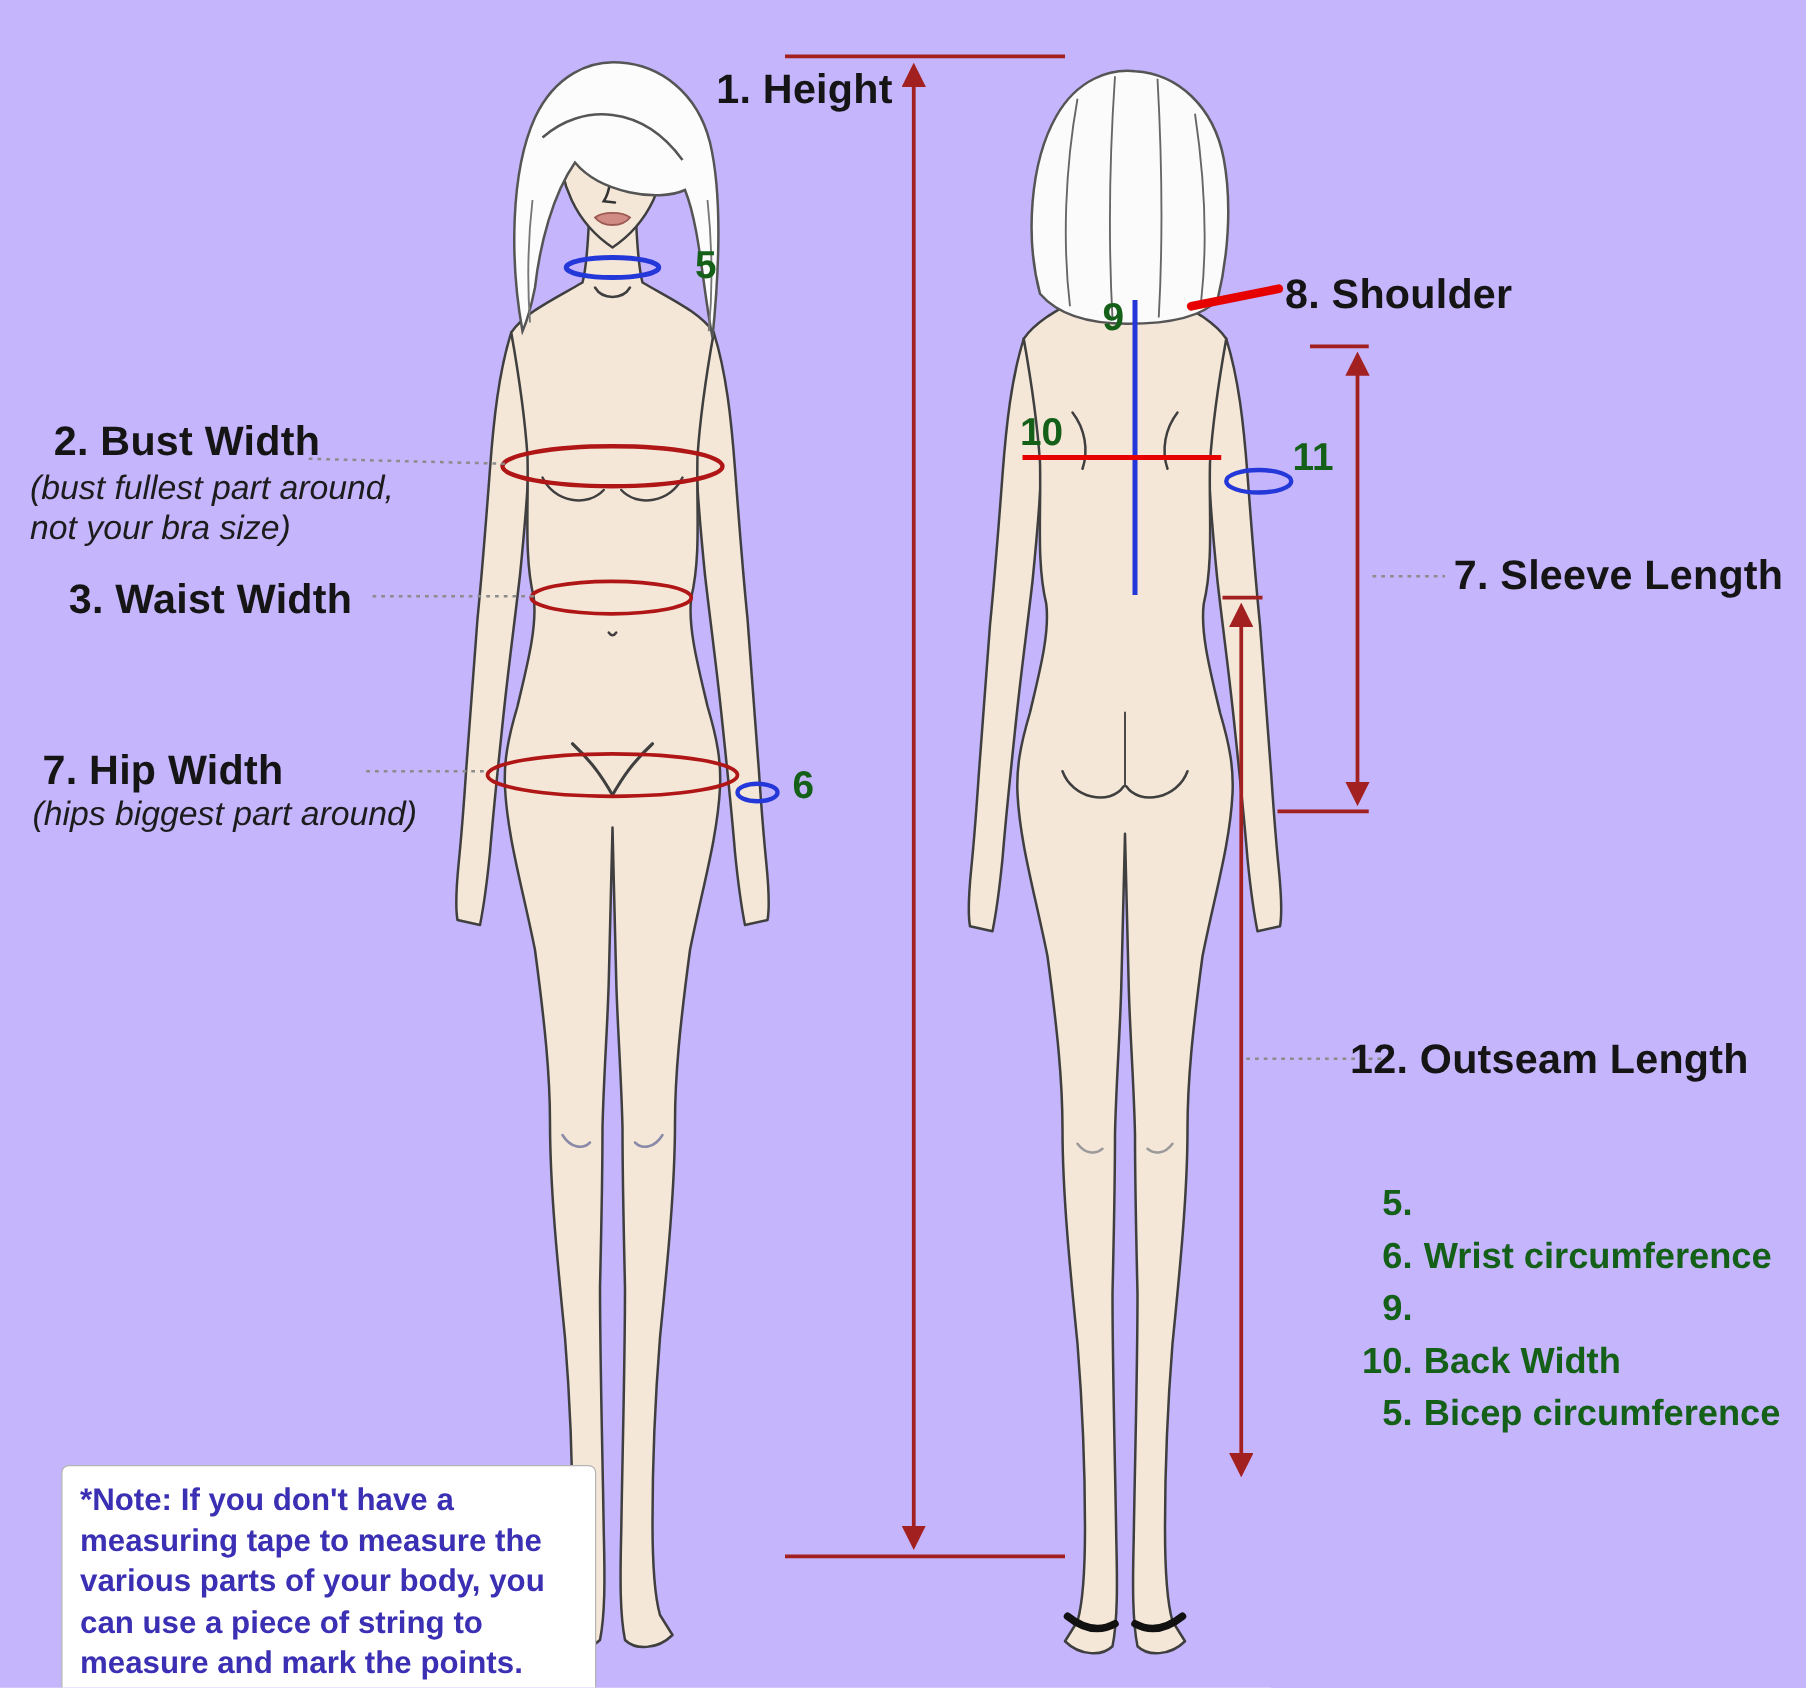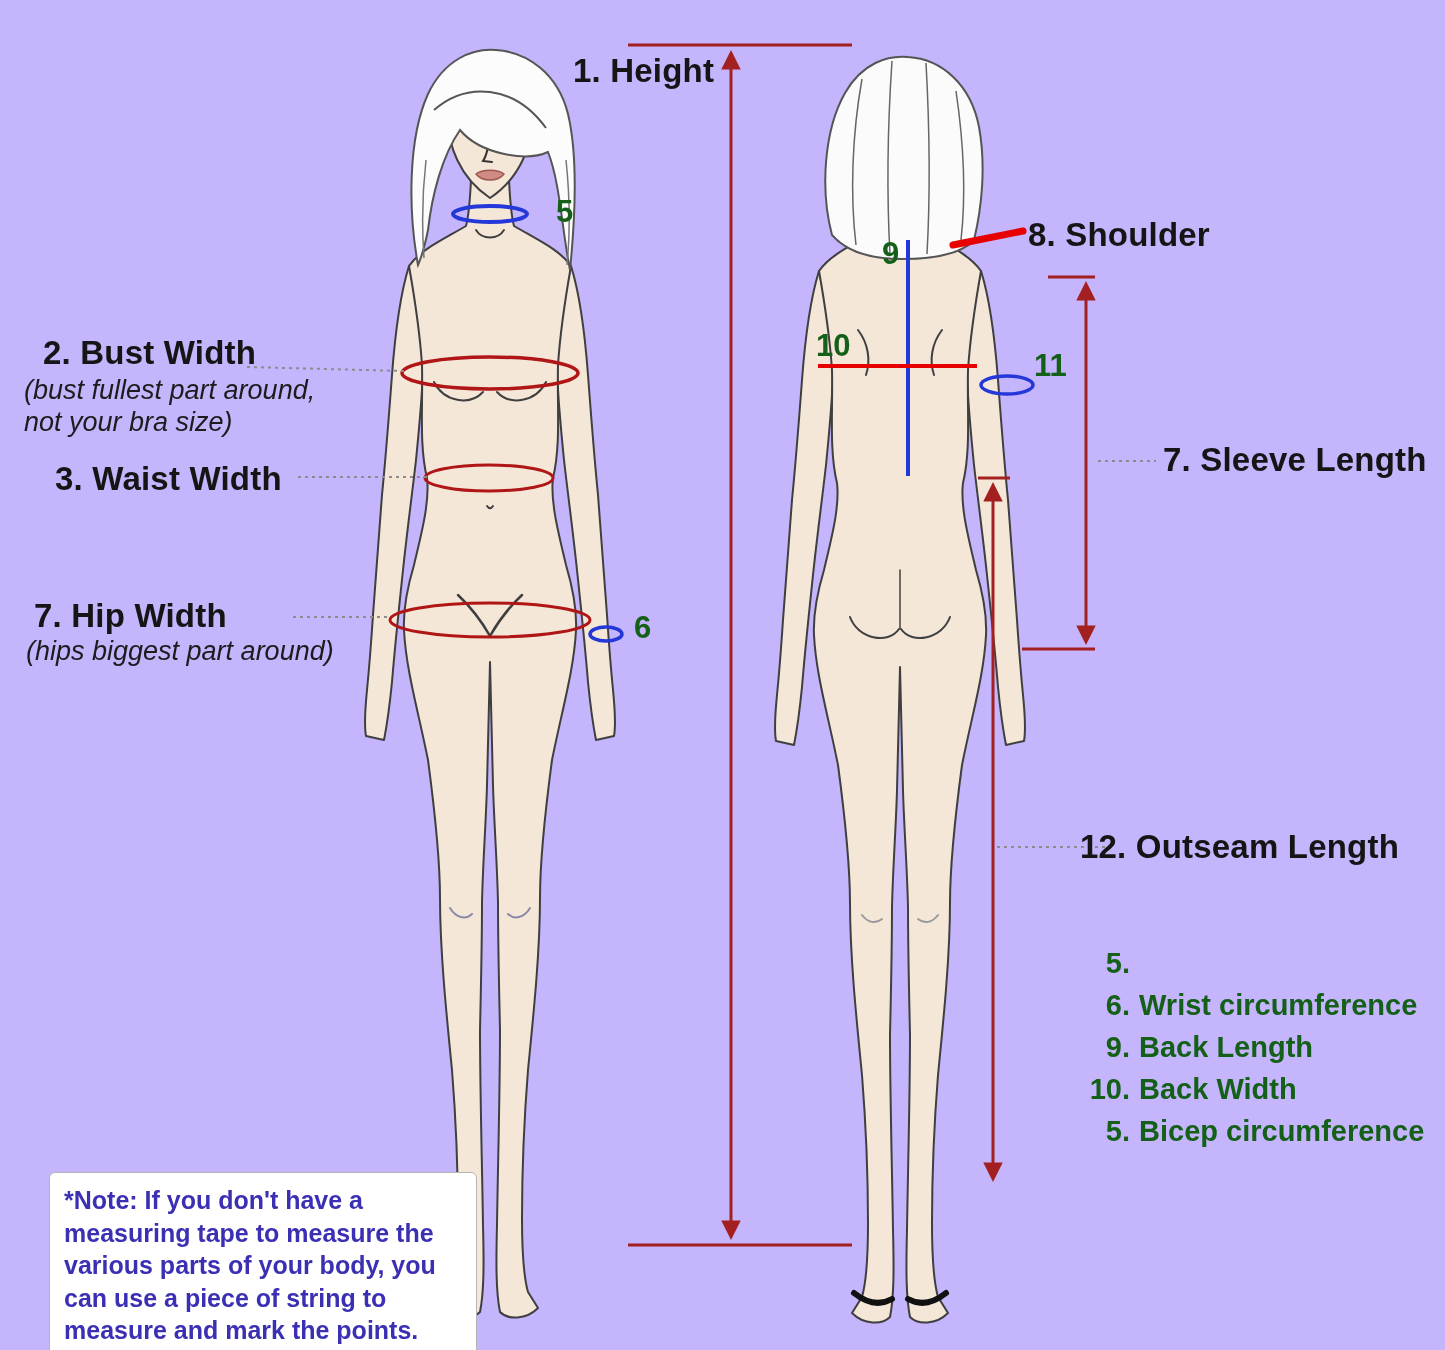--- a/index.html
+++ b/index.html
@@ -148,21 +148,20 @@
   <div class="legend">
     <div class="legend-row">
       <span class="legend-num">5.</span>
     </div>
     <div class="legend-row">
       <span class="legend-num">6.</span>
       <span>Wrist circumference</span>
     </div>
     <div class="legend-row">
       <span class="legend-num">9.</span>
-      <span>Back Length</span>
     </div>
     <div class="legend-row">
       <span class="legend-num">10.</span>
       <span>Back Width</span>
     </div>
     <div class="legend-row">
       <span class="legend-num">5.</span>
       <span>Bicep circumference</span>
     </div>
   </div>

